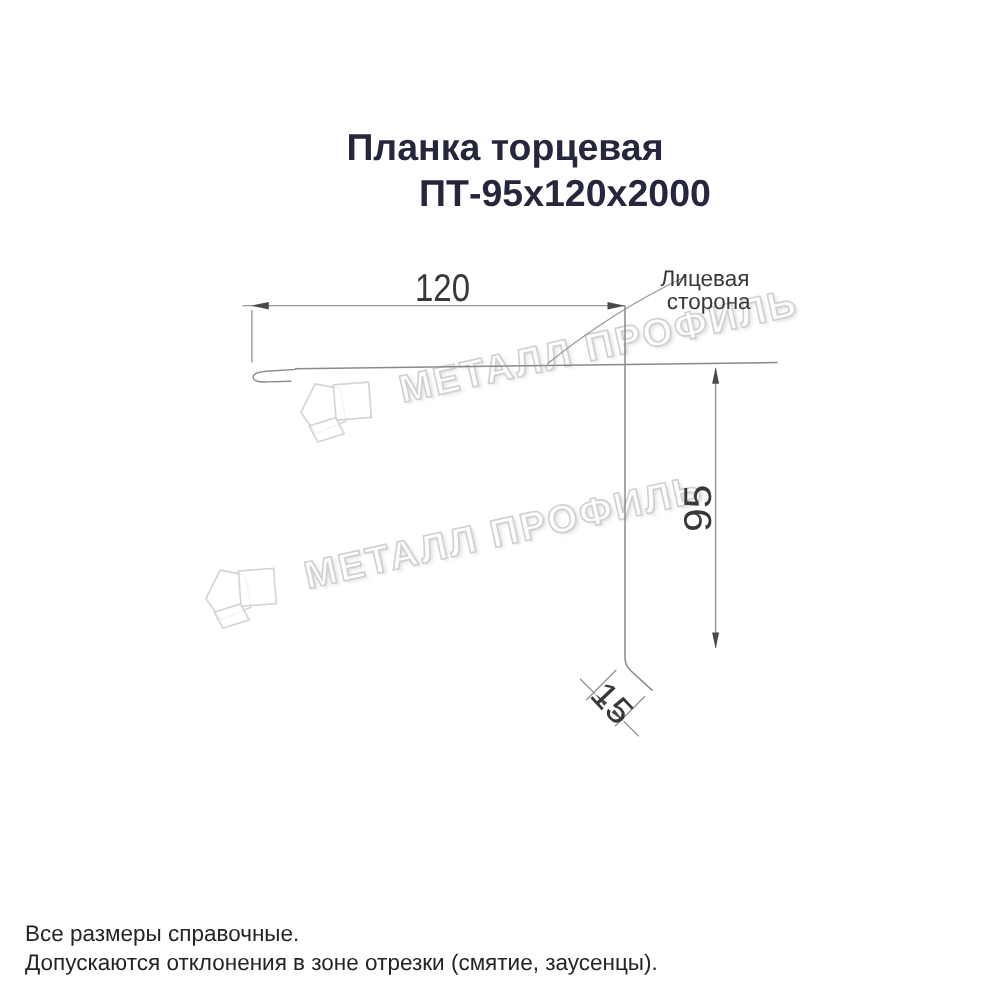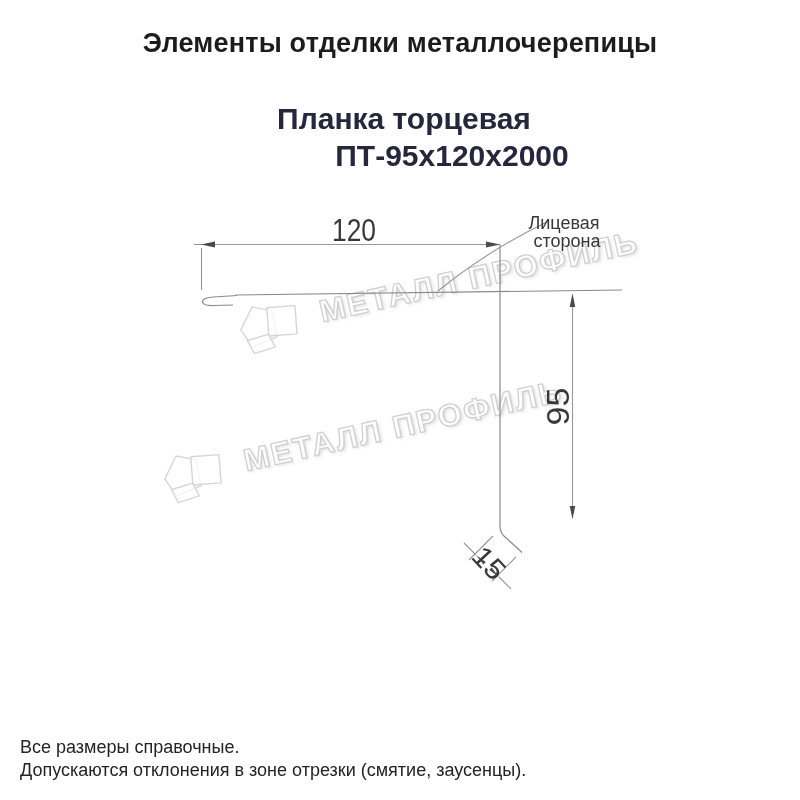--- a/index.html
+++ b/index.html
@@ -64,21 +64,20 @@
     <svg class="wm-logo" width="78" height="56" viewBox="0 0 76 56">
       <g fill="rgba(255,255,255,0.75)" stroke="rgba(210,210,210,0.9)" stroke-width="1.4" stroke-linejoin="round">
         <polygon points="4,26 22,8 40,18 36,44 10,46" transform="rotate(-6 22 28)"></polygon>
         <polygon points="34,12 62,16 58,44 30,40"></polygon>
         <polygon points="8,40 30,38 34,52 12,54"></polygon>
       </g>
     </svg>
     <span class="wm-text">МЕТАЛЛ ПРОФИЛЬ</span>
   </div>
 
-  <div class="title">Элементы отделки металлочерепицы</div>
   <div class="subtitle s1">Планка торцевая</div>
   <div class="subtitle s2">ПТ-95х120х2000</div>
 
   <svg class="drawing" viewBox="0 0 800 800">
 
     <path class="profile" d="M236,295 L622,290"></path>
     <path class="profile" d="M237,295.5 L213,297 Q202,298 202.5,302 Q203,306 214,305.5 L233,305"></path>
     <path class="profile" d="M500,244.5 L500,526 Q500,532 504,536 L522,552.5"></path>
 
     <path class="thin" d="M194,244.5 H500"></path>

